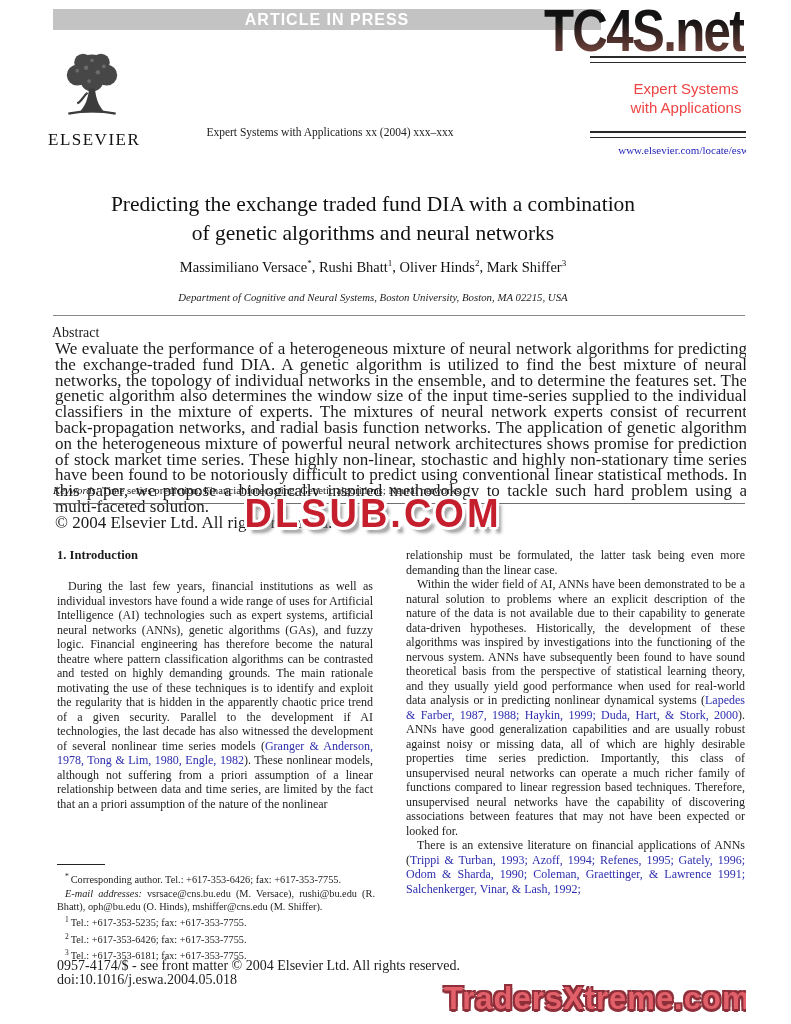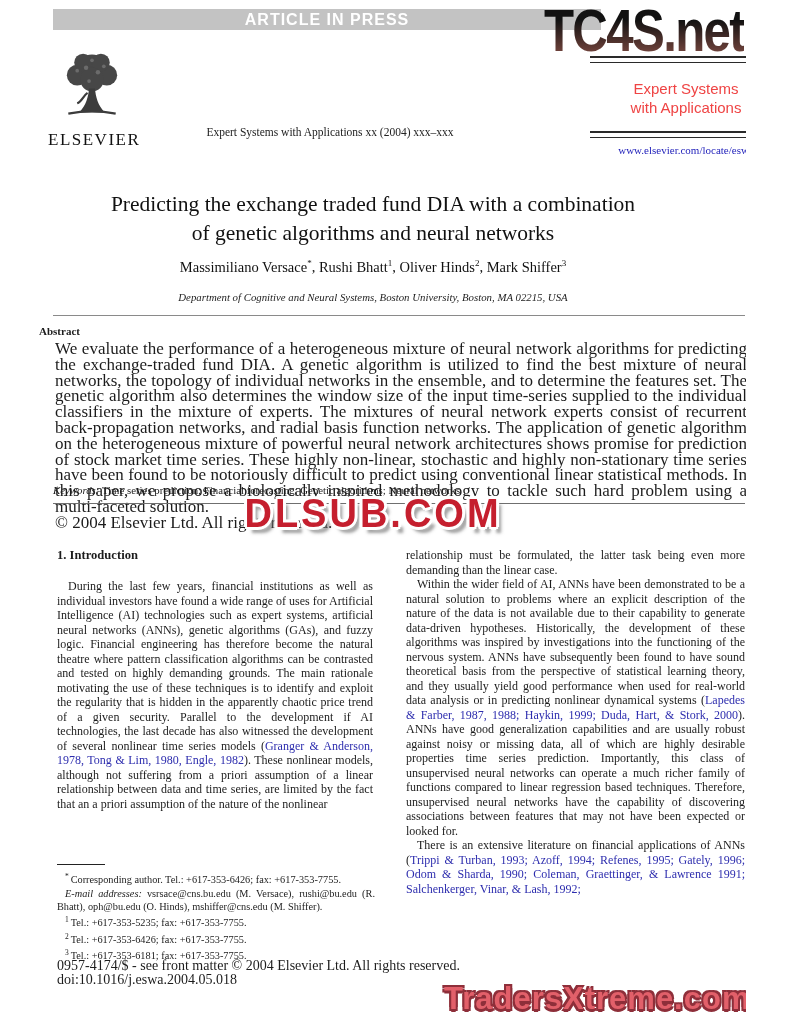--- a/index.html
+++ b/index.html
@@ -43,21 +43,21 @@
          font-size:21.5px;line-height:28.5px;color:#111;font-weight:normal;margin:0;}
   .authors{position:absolute;left:0;top:258px;width:100%;text-align:center;font-size:14.5px;color:#111;}
   .authors sup{font-size:9px;}
   .affiliation{position:absolute;left:0;top:291px;width:100%;text-align:center;
                font-style:italic;font-size:10.8px;color:#222;}
   .rule{position:absolute;left:53px;width:692px;border-top:1px solid #8a8a8a;height:0;}
   .rule-main{top:315px;}
   .rule-kw{top:503px;border-top:1px solid #6f6f6f;}
 
   
-  .abs-heading{position:absolute;left:39px;top:325px;font-size:11px;font-weight:bold;}
+  .abs-heading{position:absolute;left:52px;top:325px;font-size:14px;font-weight:normal;}
   .abs-body{position:absolute;left:55px;top:341px;width:692px;font-size:17px;
             line-height:15.8px;text-align:justify;}
   .abs-body .lead{text-indent:9px;display:inline;}
   .abs-copy{display:block;}
   .keywords{position:absolute;left:53px;top:484px;width:692px;font-size:10.8px;}
   .keywords .kw-label{font-style:italic;}
 
   
   .col-left{position:absolute;left:57px;top:548px;width:316px;}
   .col-right{position:absolute;left:406px;top:548px;width:339px;}

